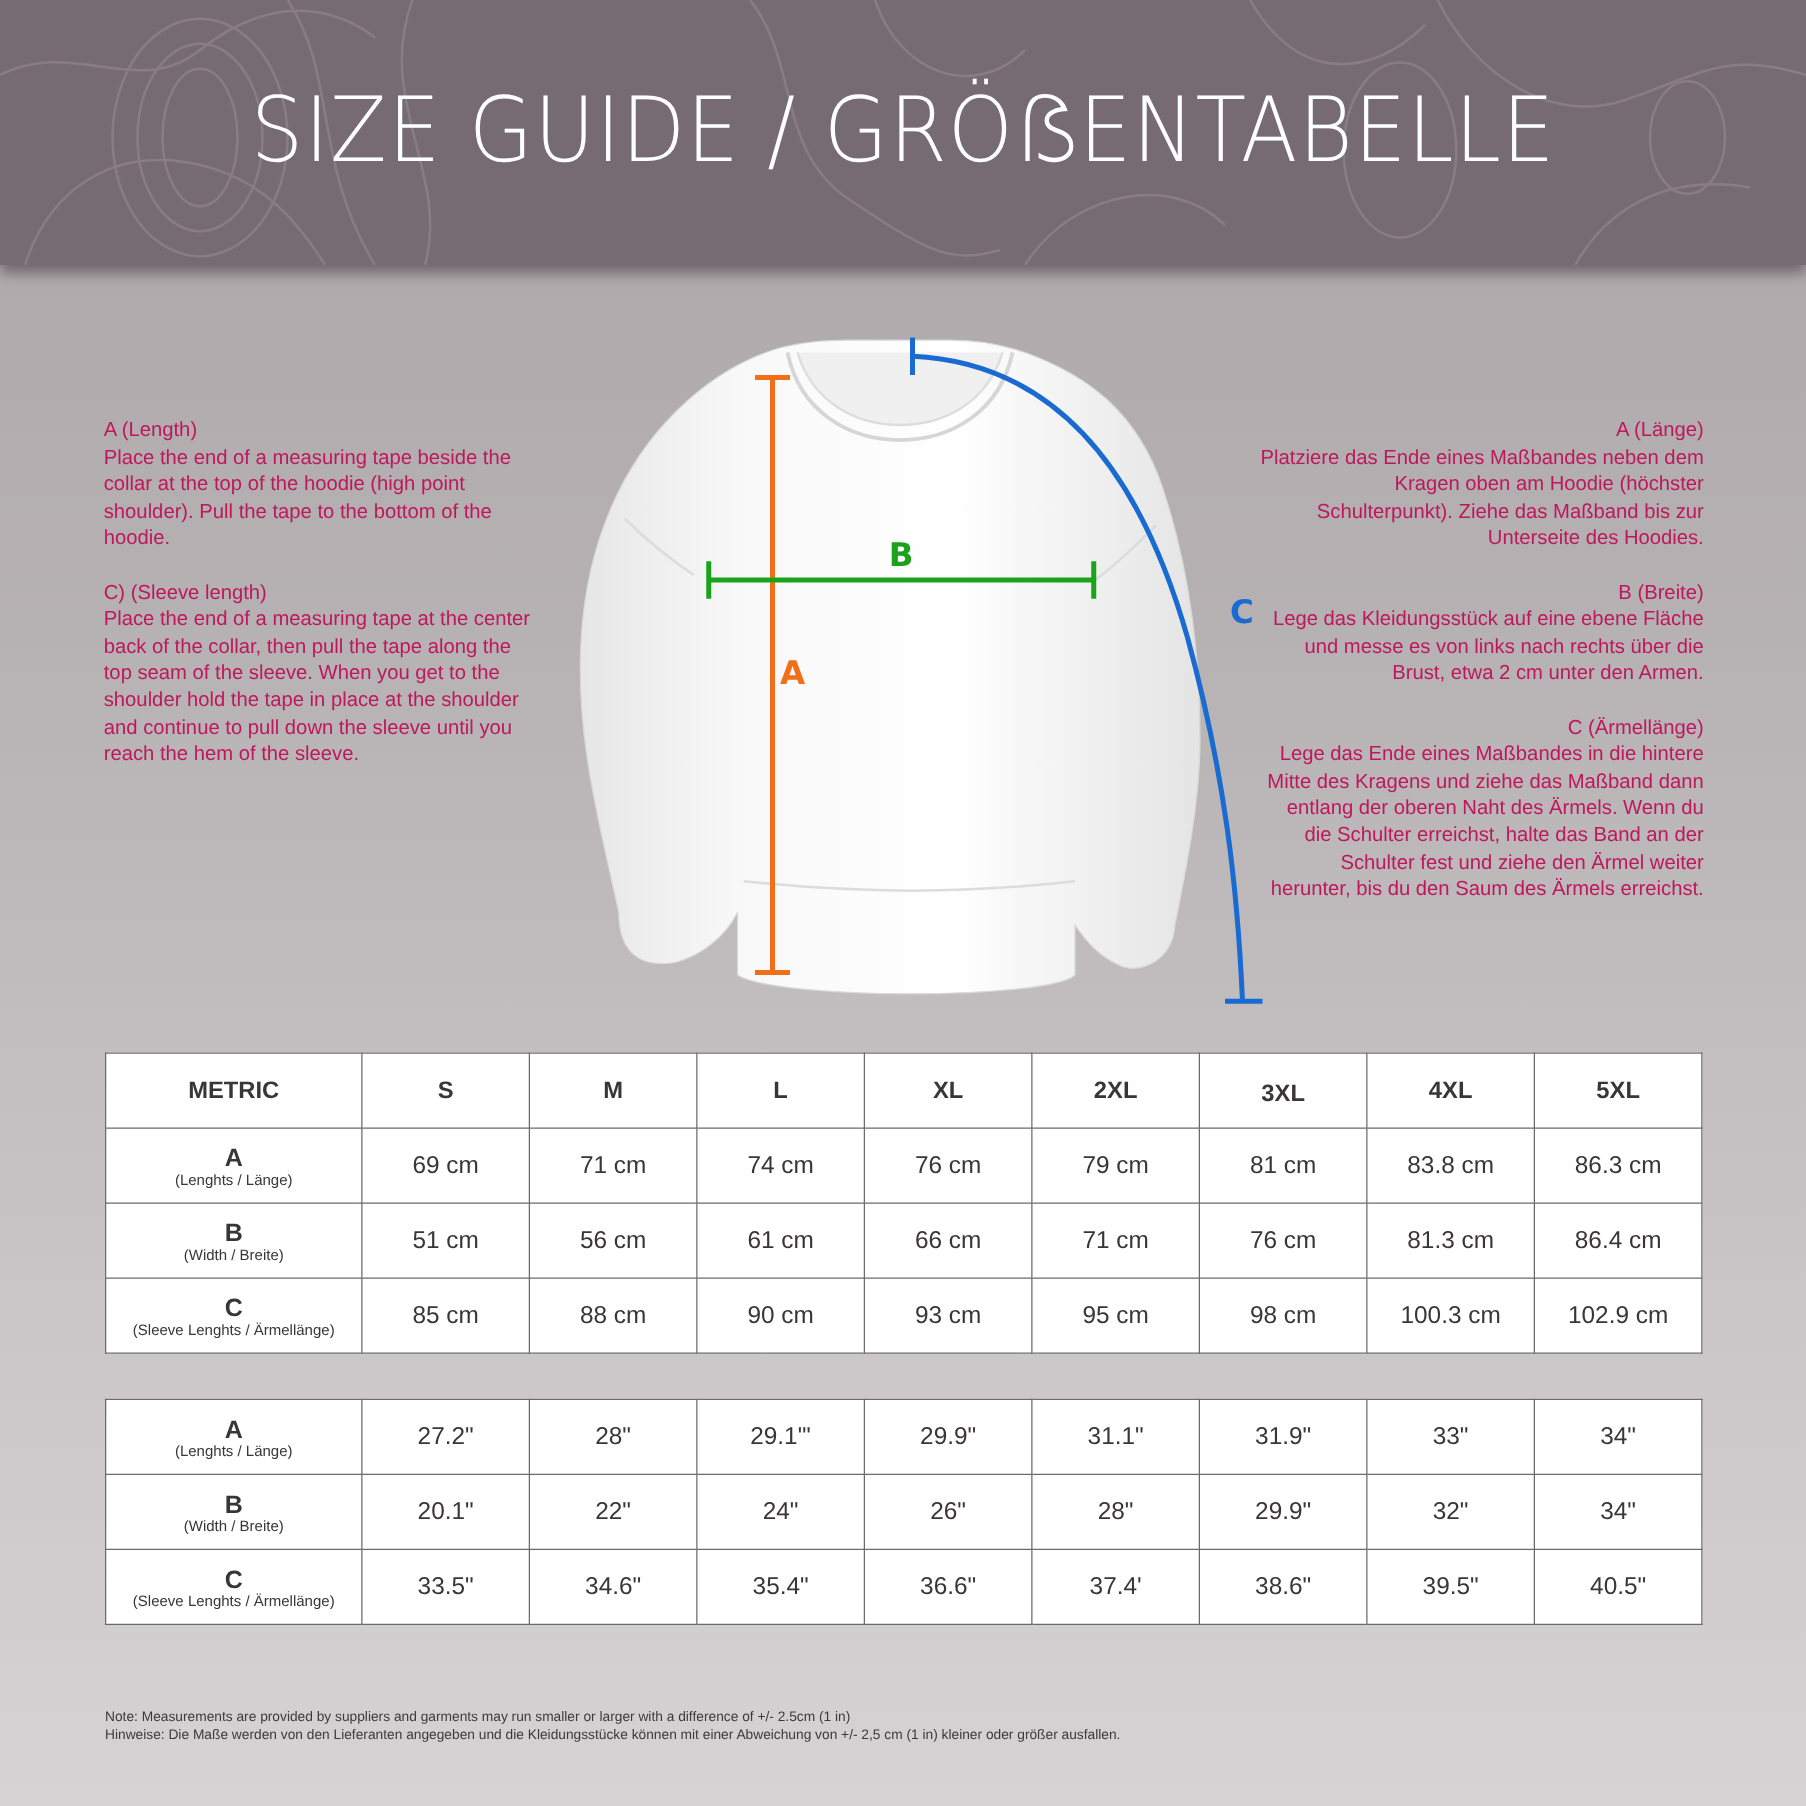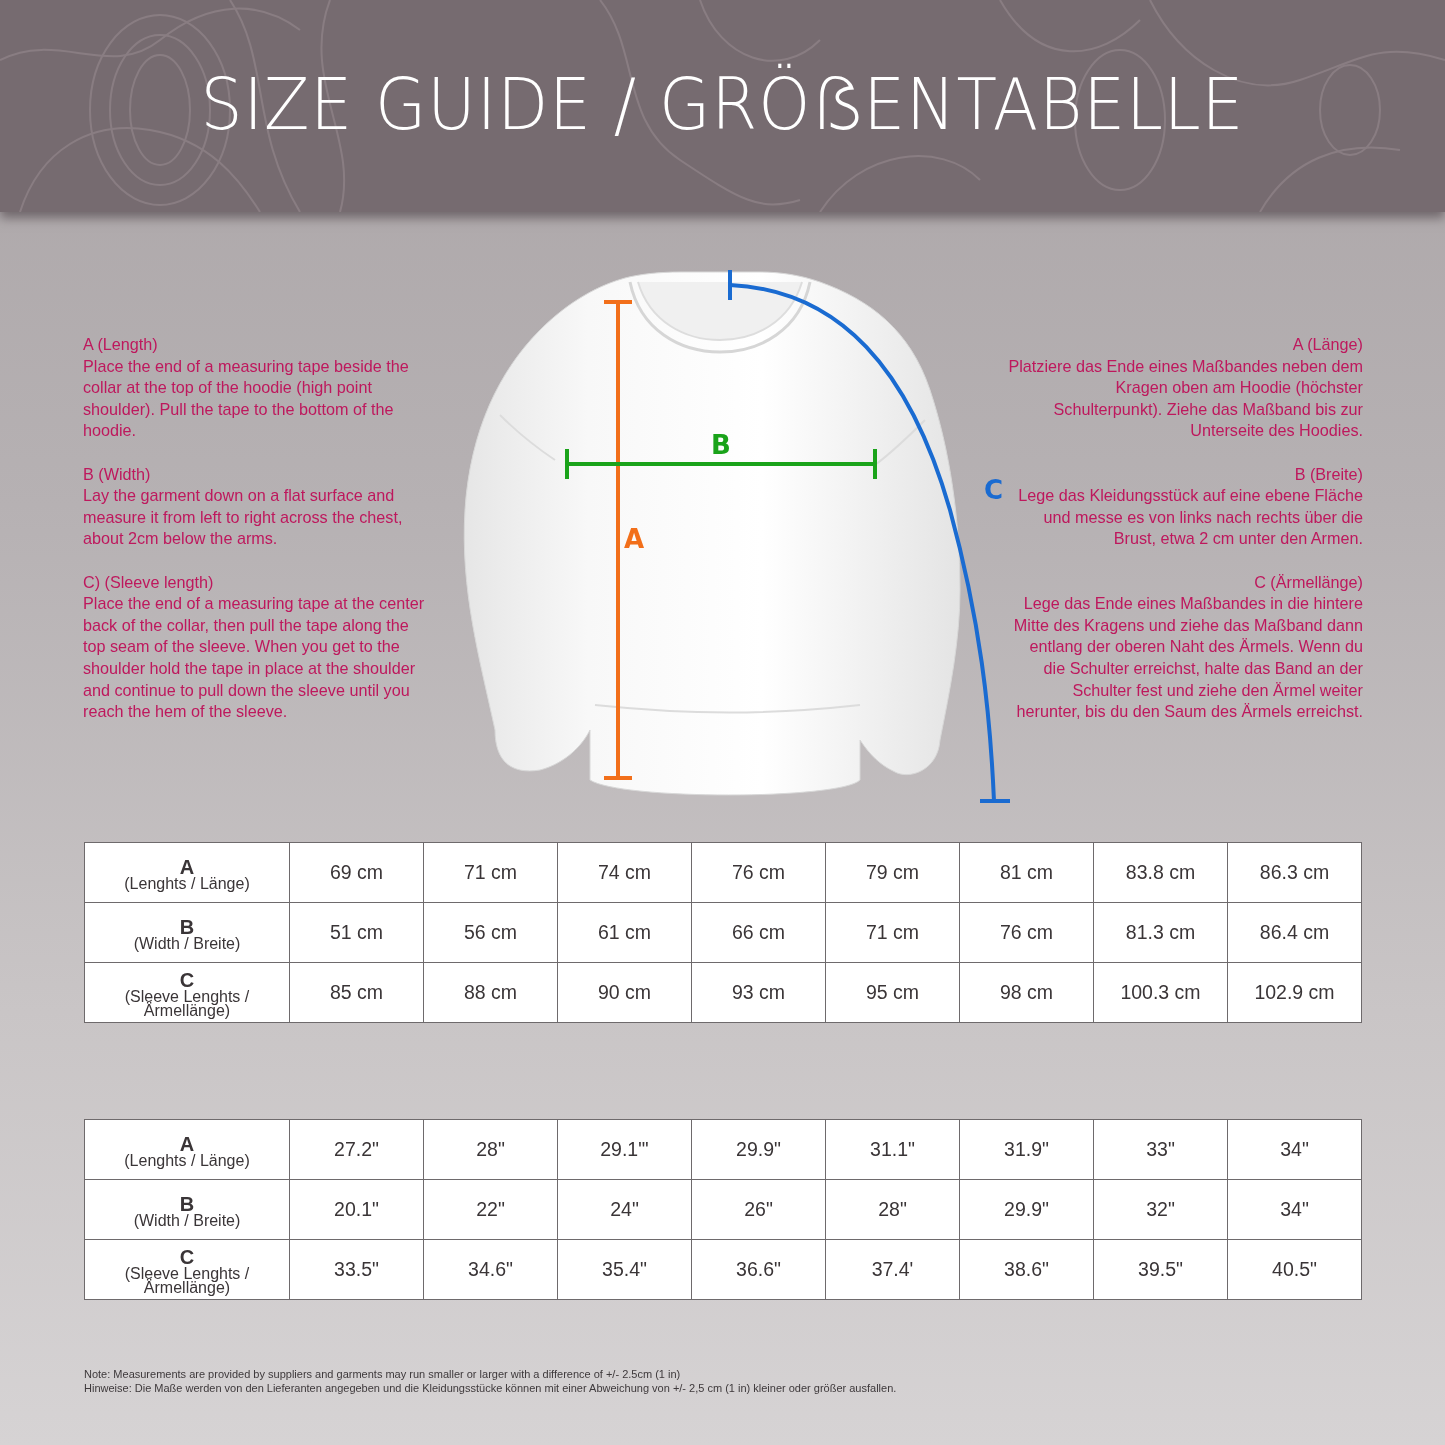--- a/index.html
+++ b/index.html
@@ -49,21 +49,21 @@
       border: 1.5px solid #6e6a6c;
       text-align: center; vertical-align: middle;
       height: 60px; color: #3a3537;
     }
     table.size th {
       font-weight: bold; font-size: 19px;
     }
     table.size td.val { font-size: 19.5px; font-weight: normal; }
     table.size td.rowhead { padding-top: 2px; }
     .rowhead .rl { display: block; font-weight: bold; font-size: 20px; line-height: 20px; }
-    .rowhead .rs { display: block; font-size: 16px; line-height: 14px; text-align: center; }
+    .rowhead .rs { display: block; font-size: 12px; line-height: 14px; text-align: center; }
     .metric { top: 842px; }
     .imperial { top: 1119px; }
     .note {
       position: absolute; left: 84px; top: 1367px;
       font-size: 11px; line-height: 14px; color: #3e393b;
     }
   </style>
 </head>
 <body>
 
@@ -89,24 +89,20 @@
   </svg>
   <div class="header-title">SIZE GUIDE / GRÖẞENTABELLE</div>
 </div>
 
 <div class="instr left">
   <div class="block">
     <span class="heading">A (Length)</span>
     <span>Place the end of a measuring tape beside the collar at the top of the hoodie (high point shoulder). Pull the tape to the bottom of the hoodie.</span>
   </div>
   <div class="block">
-    <span class="heading">B (Width)</span>
-    <span>Lay the garment down on a flat surface and measure it from left to right across the chest, about 2cm below the arms.</span>
-  </div>
-  <div class="block">
     <span class="heading">C) (Sleeve length)</span>
     <span>Place the end of a measuring tape at the center back of the collar, then pull the tape along the top seam of the sleeve. When you get to the shoulder hold the tape in place at the shoulder and continue to pull down the sleeve until you reach the hem of the sleeve.</span>
   </div>
 </div>
 
 <div class="instr right">
   <div class="block">
     <span class="heading">A (Länge)</span>
     <span>Platziere das Ende eines Maßbandes neben dem Kragen oben am Hoodie (höchster Schulterpunkt). Ziehe das Maßband bis zur Unterseite des Hoodies.</span>
   </div>
@@ -176,20 +172,31 @@
       <col style="width:134px">
       <col style="width:134px">
       <col style="width:134px">
       <col style="width:134px">
       <col style="width:134px">
       <col style="width:134px">
       <col style="width:134px">
       <col style="width:134px">
   </colgroup>
   <tbody>
+      <tr>
+    <th>METRIC</th>
+    <th>S</th>
+    <th>M</th>
+    <th>L</th>
+    <th>XL</th>
+    <th>2XL</th>
+    <th style="padding-top:6px">3XL</th>
+    <th>4XL</th>
+    <th>5XL</th>
+  </tr>
   <tr>
     <td class="rowhead">
       <span class="rl">A</span>
       <span class="rs">(Lenghts / Länge)</span>
     </td>
     <td class="val">69 cm</td>
     <td class="val">71 cm</td>
     <td class="val">74 cm</td>
     <td class="val">76 cm</td>
     <td class="val">79 cm</td>

